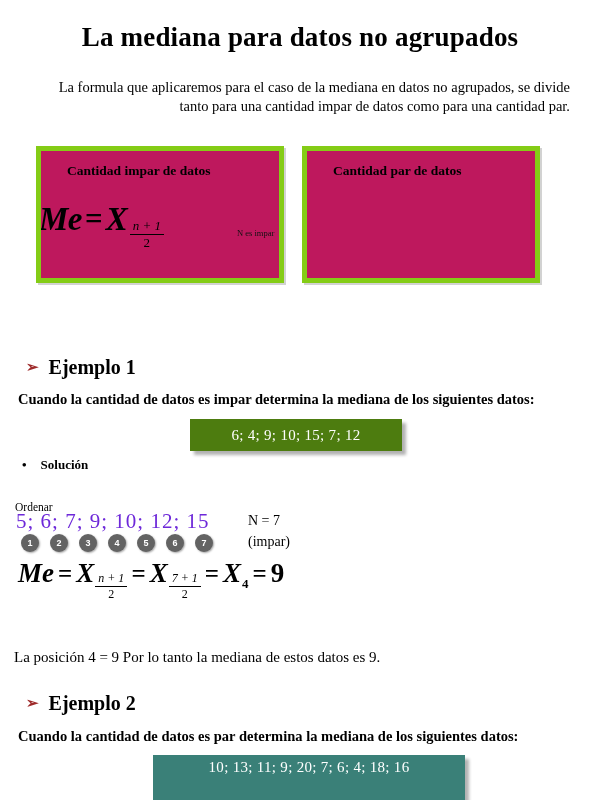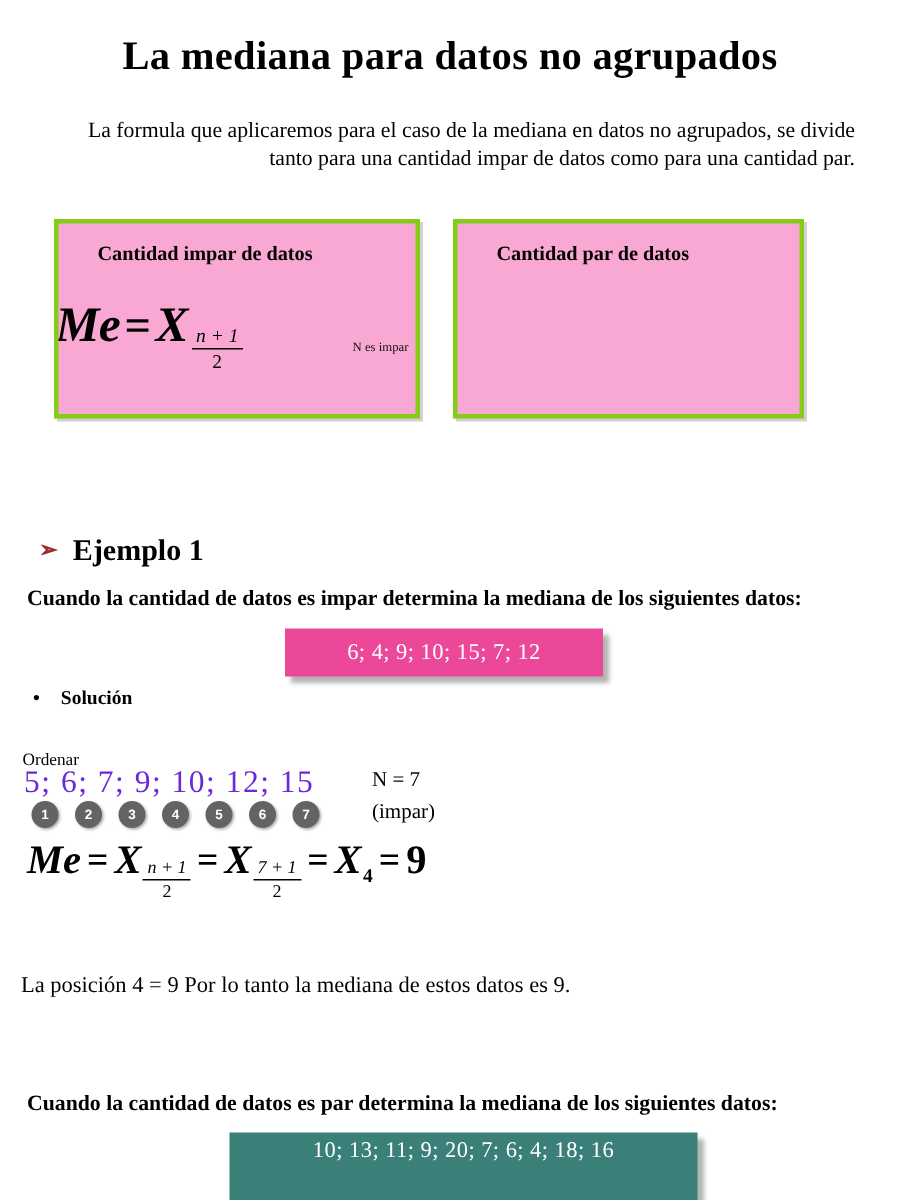--- a/index.html
+++ b/index.html
@@ -41,22 +41,22 @@
     top: 78px;
     width: 540px;
     text-align: right;
     font-size: 14.5px;
     line-height: 1.32;
   }
 
   
   .fbox {
     position: absolute;
-    background: #f9a8d4;
-    border: 3px solid #84cc16;
+    background: #be185d;
+    border: 5px solid #84cc16;
     box-shadow: 2px 2px 0 0 #d2d2d2;
     overflow: hidden;
   }
   #box-odd {
     left: 36px;
     top: 146px;
     width: 238px;
     height: 127px;
   }
   #box-even {
@@ -164,21 +164,21 @@
     letter-spacing: 0.3px;
     display: flex;
     align-items: center;
     justify-content: center;
   }
   #data-box-1 {
     left: 190px;
     top: 419px;
     width: 212px;
     height: 32px;
-    background: #ec4899;
+    background: #4d7c0f;
   }
   #data-box-2 {
     left: 153px;
     top: 755px;
     width: 312px;
     height: 50px;
     background: #3a8078;
     line-height: 1.42;
     padding: 2px 6px 0 6px;
     box-sizing: border-box;
@@ -389,18 +389,21 @@
     </span>
     <span class="mf-eq">=</span>
     <span class="mf-term">X</span>
     <span class="mf-sub">4</span>
     <span class="mf-eq">=</span>
     <span class="mf-term" style="font-style:normal;">9</span>
   </div>
 
   <div class="conclusion">La posición 4 = 9 Por lo tanto la mediana de estos datos es 9.</div>
 
+  <div class="ex-head" style="left:26px; top:692px;">
+    <span class="ex-arrow">➢</span><span>Ejemplo 2</span>
+  </div>
 
   <div class="ex-text" style="left:18px; top:727px; width:520px;">Cuando la cantidad de datos es par determina la mediana de los siguientes datos:</div>
 
   <div class="data-box" id="data-box-2">10;  13;  11;  9;  20;  7;  6;  4;  18; 16</div>
 
 </div>
 
 </body></html>

